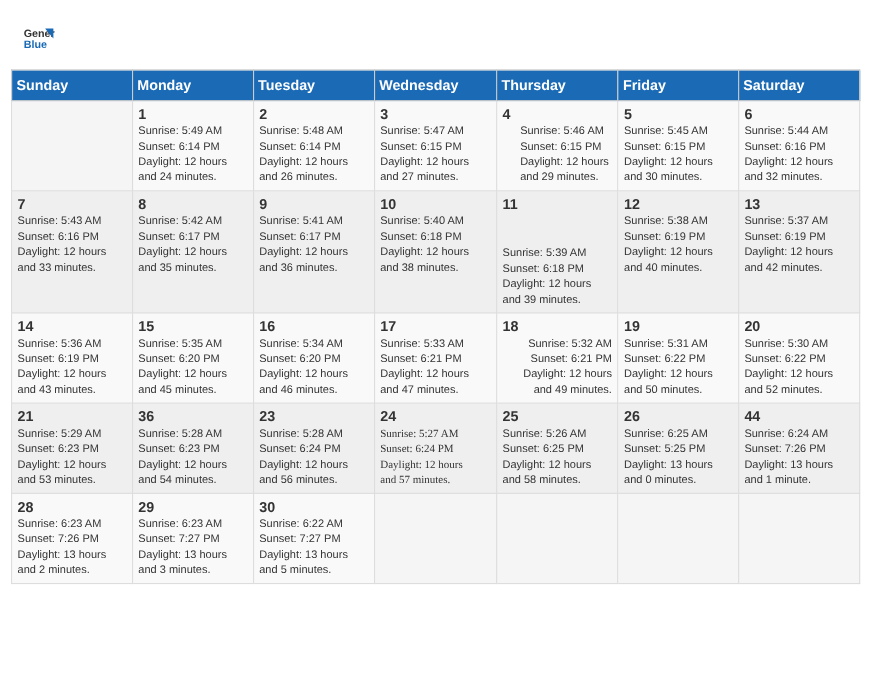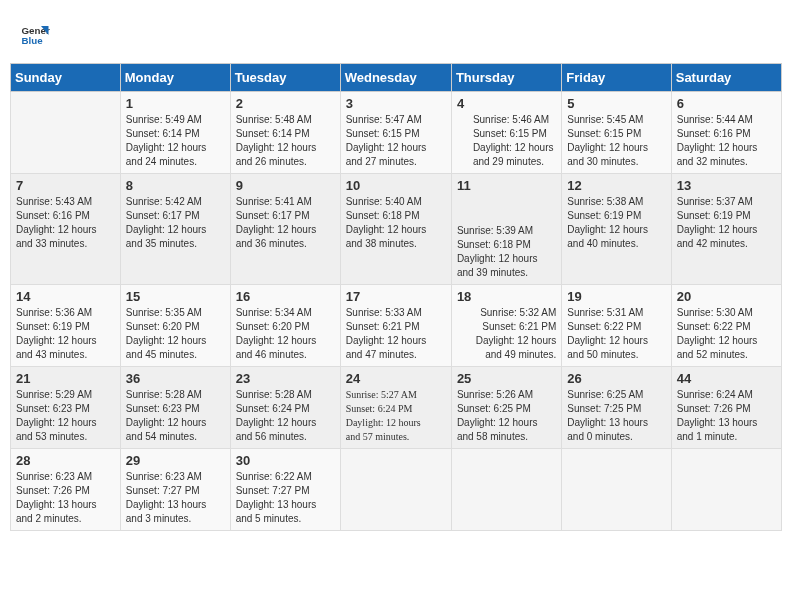--- a/index.html
+++ b/index.html
@@ -300,21 +300,21 @@
         <td>
           <span class="day-number">25</span>
           <div class="day-info" style="white-space: pre-line;">Sunrise: 5:26 AM
 Sunset: 6:25 PM
 Daylight: 12 hours
 and 58 minutes.</div>
         </td>
         <td>
           <span class="day-number">26</span>
           <div class="day-info" style="white-space: pre-line;">Sunrise: 6:25 AM
-Sunset: 7:25 PM
+Sunset: 5:25 PM
 Daylight: 13 hours
 and 0 minutes.</div>
         </td>
         <td>
           <span class="day-number">44</span>
           <div class="day-info" style="white-space: pre-line;">Sunrise: 6:24 AM
 Sunset: 7:26 PM
 Daylight: 13 hours
 and 1 minute.</div>
         </td>

